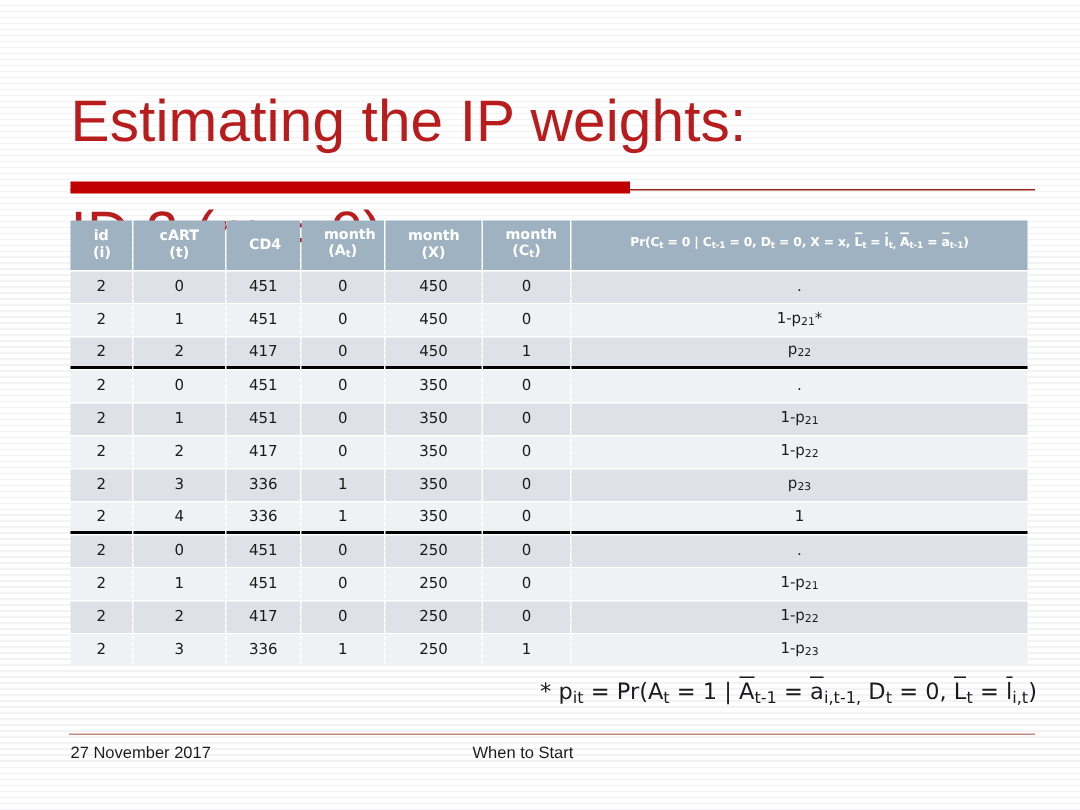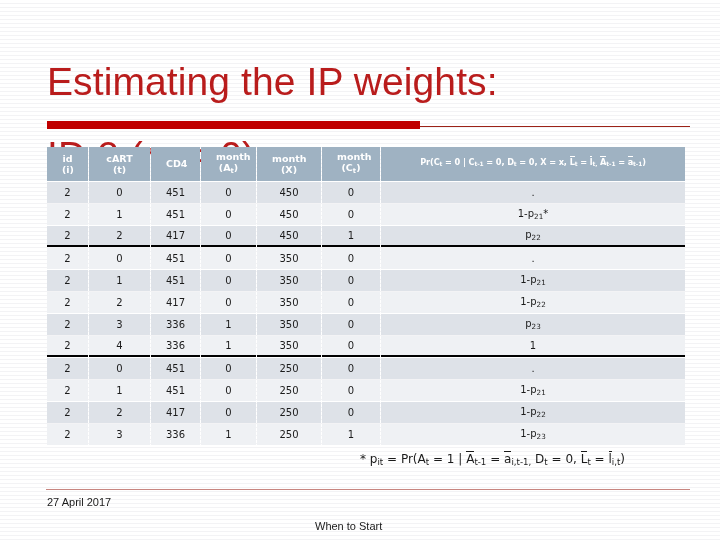--- a/index.html
+++ b/index.html
@@ -91,37 +91,37 @@
   .ovl{ position:relative; display:inline-block; }
   .ovl::before{
     content:"";
     position:absolute; left:4%; right:4%; top:-0.08em;
     border-top:1px solid currentColor;
   }
 
   
   .footnote{
     position:absolute; left:360px; top:452px; width:330px;
-    font-size:12px; color:#1b1b1b; text-align:left;
+    font-size:15px; color:#1b1b1b; text-align:left;
     font-family:"DejaVu Sans", sans-serif;
     white-space:nowrap;
   }
 
   
   .foot-rule{
     position:absolute; left:46px; top:489px; width:644px; height:1px;
     background:#9b2217; opacity:.55;
   }
   .foot-date{
     position:absolute; left:47px; top:496px;
     font-size:11px; color:#1b1b1b;
   }
   .foot-sec{
     position:absolute; left:315px; top:496px;
-    font-size:11px; color:#1b1b1b;margin-top:24px;
+    font-size:11px; color:#1b1b1b;
   }
 </style>
 </head>
 <body>
 
 <div class="slide-bg"></div>
 
 <div class="slide">
 
   <div class="title">
@@ -277,16 +277,16 @@
             <td>1</td>
             <td class="prob">1-p<sub>23</sub></td>
           </tr>
         </tbody>
     </table>
   </div>
 
   <div class="footnote"><span id="footnote-text">* p<sub>it</sub> = Pr(A<sub>t</sub> = 1 | <span class="ovl">A</span><sub>t-1</sub> = <span class="ovl">a</span><sub>i,t-1,</sub> D<sub>t</sub> = 0, <span class="ovl">L</span><sub>t</sub> = <span class="ovl">l</span><sub>i,t</sub>)</span></div>
 
   <div class="foot-rule"></div>
-  <div class="foot-date">27 April 2017</div>
+  <div class="foot-date">27 November 2017</div>
   <div class="foot-sec">When to Start</div>
 
 </div>
 
 </body></html>

